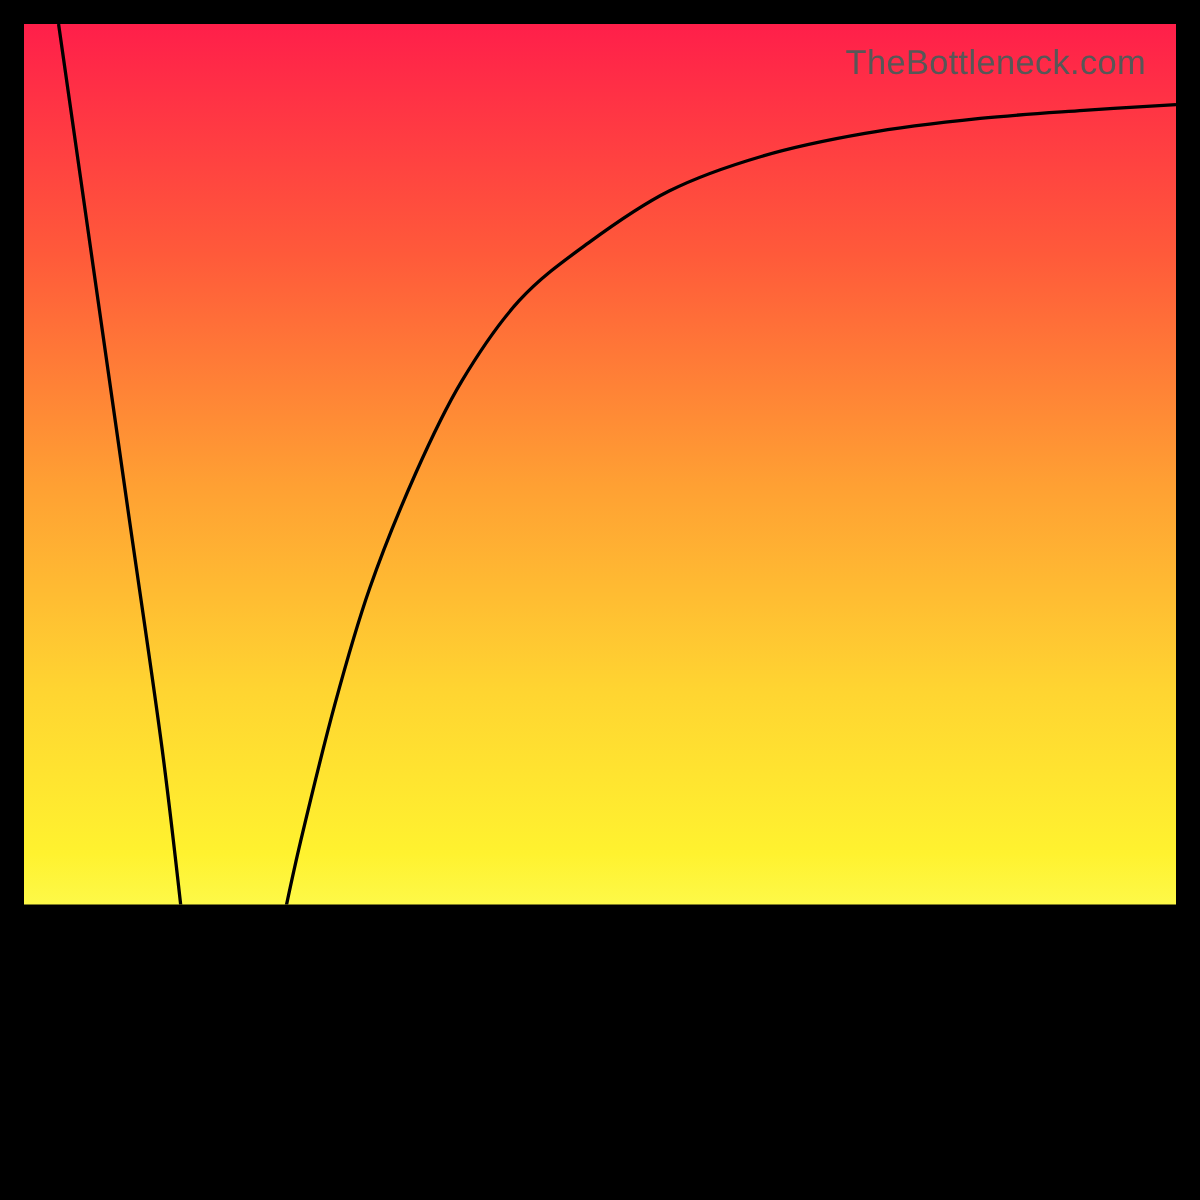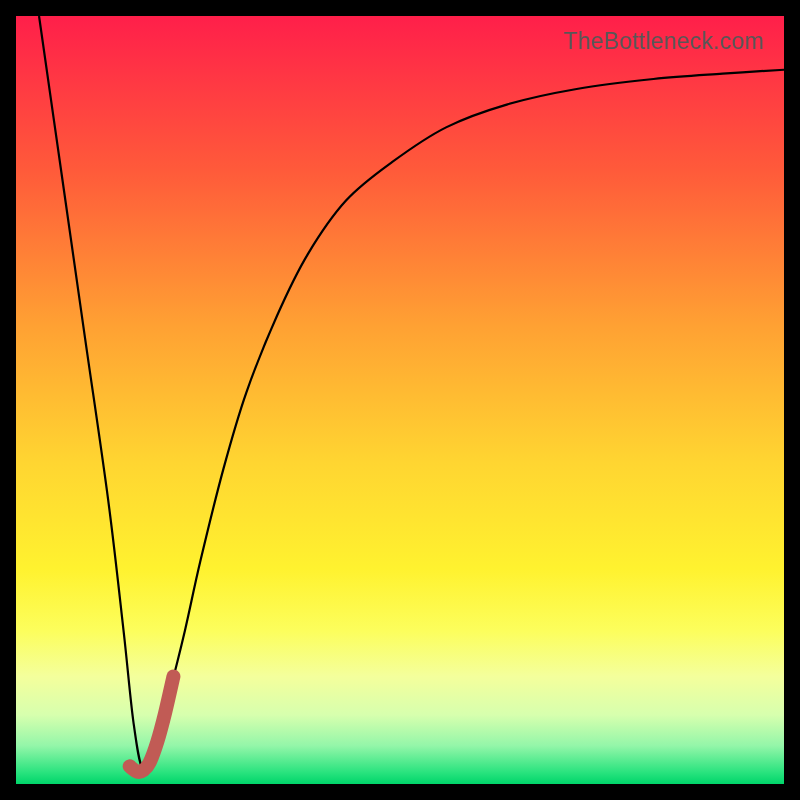--- a/index.html
+++ b/index.html
@@ -1,17 +1,17 @@
 <!DOCTYPE html>
 <html><head>
 <meta charset="utf-8">
 <style>
   html,body{margin:0;padding:0;width:800px;height:800px;overflow:hidden;background:#000;font-family:Arial,Helvetica,sans-serif}
   .frame{position:absolute;top:0;left:0;width:800px;height:800px;background:#000}
-  .plot{position:absolute;top:16px;left:16px;width:768px;height:768px;overflow:hidden}
+  .plot{position:absolute;top:16px;left:16px;width:768px;height:587px;overflow:hidden}
   .gradient{position:absolute;inset:0}
   .watermark{position:absolute;top:12px;right:20px;color:#575757;font-size:23px;letter-spacing:.2px;font-weight:400}
   svg{position:absolute;top:0;left:0}
 </style>
 </head>
 <body>
 
 <div class="frame">
   <div class="plot">
     <svg class="gradient" viewBox="0 0 768 768" preserveAspectRatio="none">

